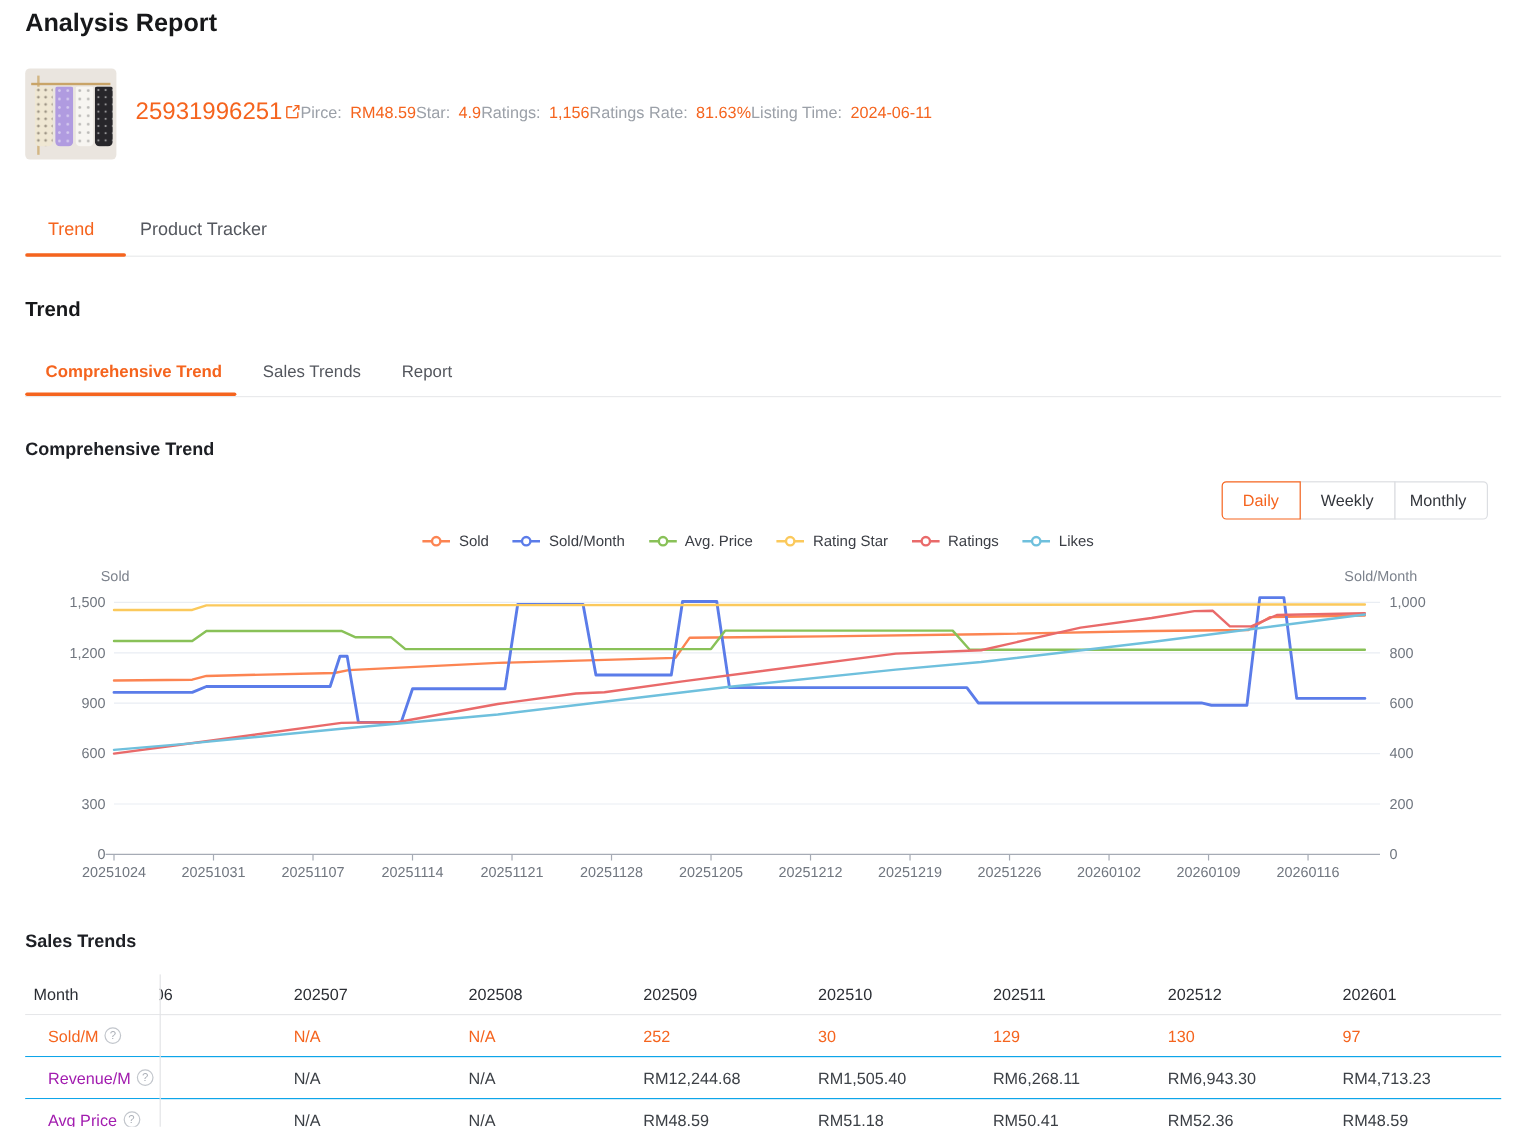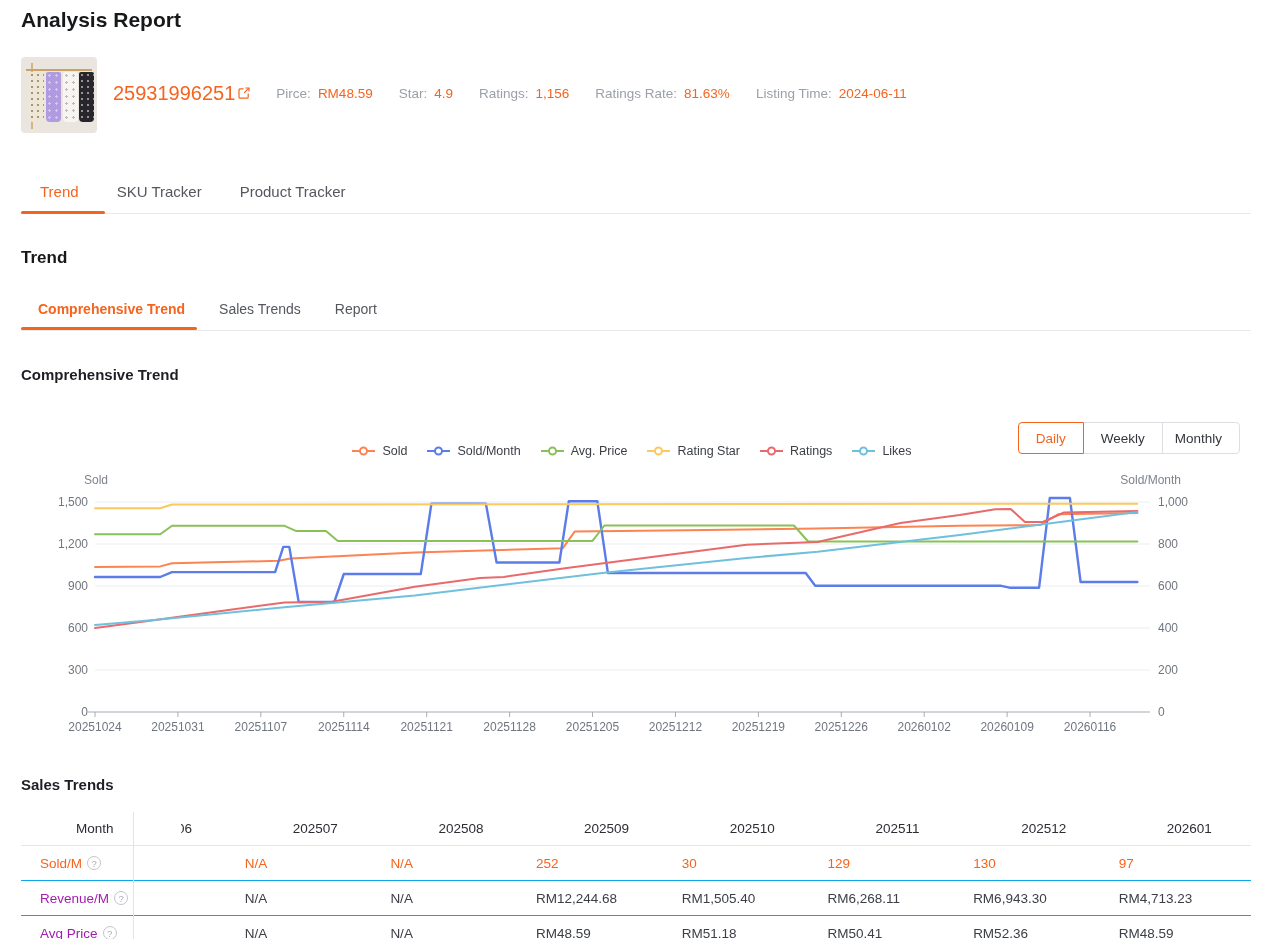--- a/index.html
+++ b/index.html
@@ -16,21 +16,21 @@
   .garment { position:absolute; top:15px; width:15px; height:50px; border-radius:2px 2px 4px 4px; }
   .g1 { left:8px;  background:#efe7d3; background-image:radial-gradient(circle, rgba(60,50,40,.45) 1px, transparent 1.3px); background-size:6px 6px; }
   .g2 { left:25px; background:#b09be0; background-image:radial-gradient(circle, rgba(255,255,255,.45) 1px, transparent 1.2px); background-size:7px 7px; }
   .g3 { left:42px; background:#f7f5f1; background-image:radial-gradient(circle, rgba(80,80,80,.35) 1px, transparent 1.2px); background-size:7px 7px; }
   .g4 { left:58px; background:#27262a; background-image:radial-gradient(circle, rgba(255,255,255,.5) 1px, transparent 1.2px); background-size:6px 6px; }
   .pinfo { left:113px; top:69px; right:20px; }
   .ptitle { font-size:15.5px; color:#23252b; line-height:21px; white-space:nowrap; }
   .pmeta { margin-top:13px; display:flex; align-items:center; font-size:13.5px; color:#9ba0a8; white-space:nowrap; }
   .pid { color:var(--accent); font-size:20px; text-decoration:none; display:inline-flex; align-items:center; gap:3px; }
   .pid svg { margin-top:-2px; }
-  .meta-pair { margin-left:26px; }
+  .meta-pair { }
   .meta-label { color:#9ba0a8; margin-right:7px; }
   .meta-value { color:var(--accent); }
 
   :root { --accent:#f5641e; --divider:#e9eaec; }
 
   
   .main-tabs { left:21px; top:174px; height:40px; display:flex; }
   .main-tab { padding:0 19px; font-size:15px; color:#54575e; line-height:36px; cursor:pointer; }
   .main-tab.active { color:var(--accent); }
   .tab-divider { left:21px; top:213px; right:12px; height:1px; background:var(--divider); }
@@ -45,21 +45,21 @@
   .sub-divider { left:21px; top:330px; right:12px; height:1px; background:var(--divider); }
   .sub-underline { left:21px; top:327px; width:176px; height:3px; background:var(--accent); border-radius:2px; }
 
   .h3 { font-size:15px; font-weight:bold; color:#1d1f24; }
   .comp-title { left:21px; top:366px; }
   .sales-title { left:21px; top:776px; }
 
   
   .range-group { top:401px; right:23px; display:flex; }
   .range-btn { height:32px; padding:0 17px; background:#fff; border:1px solid #dcdee2; font-size:13.5px;
-    color:#33363c; display:flex; align-items:center; cursor:pointer; margin-left:-1px;margin-top:21px; }
+    color:#33363c; display:flex; align-items:center; cursor:pointer; margin-left:-1px; }
   .range-btn:first-child { border-radius:4px 0 0 4px; margin-left:0; }
   .range-btn:last-child { border-radius:0 4px 4px 0;padding-left:12px; }
   .range-btn.active { color:var(--accent); border-color:var(--accent); position:relative; z-index:2; }
 
   
   .legend { left:0; right:0; top:444px; display:flex; justify-content:center; gap:19px; }
   .lg-item { display:inline-flex; align-items:center; gap:6px; cursor:pointer; }
   .lg-label { font-size:12.5px; color:#3b3e45; }
 
   
@@ -67,21 +67,21 @@
   svg text { font-family:"Liberation Sans","DejaVu Sans",sans-serif; }
   .ax { font-size:12px; fill:#70767f; }
   .axname { font-size:12px; fill:#7d838d; }
 
   
   .sales-table { left:21px; top:812px; width:1230px; }
   .trow { display:flex; height:35px; align-items:center; border-bottom:1px solid #0ea5e9; position:relative; }
   .trow.thead-row { height:34px; border-bottom:1px solid #e6e7e9; }
   .fixed-cell { width:112px; flex:none; display:flex; align-items:center; gap:5px; font-size:13.5px;
     color:#a21caf; padding-left:19px; background:#fff; height:100%; }
-  .thead-row .fixed-cell { color:#2b2e34; padding-left:7px;margin-left:48px; }
+  .thead-row .fixed-cell { color:#2b2e34; padding-left:7px; }
   .fixed-cell.hl { color:var(--accent); }
   .scroll-cells { flex:1; overflow:hidden; display:flex; height:100%; align-items:center; }
   .tcell { width:145.7px; flex:none; font-size:13.5px; color:#3c4046; white-space:nowrap; }
   .tcell:first-child { margin-left:-34px; }
   .tcell.thead { color:#2b2e34; }
   .tcell.hl { color:var(--accent); }
   .vline { position:absolute; left:112px; top:0; bottom:-105px; width:1px; background:#e3e4e6; z-index:3; }
   .qicon { width:14px; height:14px; border:1px solid #c2c6cc; border-radius:50%; color:#a9aeb6;
     font-size:9.5px; display:inline-flex; align-items:center; justify-content:center; flex:none; }
   .qicon::after { content:"?"; }
@@ -115,21 +115,20 @@
       <span class="meta-pair"><span class="meta-label">Pirce:</span><span class="meta-value">RM48.59</span></span>
       <span class="meta-pair"><span class="meta-label">Star:</span><span class="meta-value">4.9</span></span>
       <span class="meta-pair"><span class="meta-label">Ratings:</span><span class="meta-value">1,156</span></span>
       <span class="meta-pair"><span class="meta-label">Ratings Rate:</span><span class="meta-value">81.63%</span></span>
       <span class="meta-pair"><span class="meta-label">Listing Time:</span><span class="meta-value">2024-06-11</span></span>
     </div>
   </div>
 
   <div class="abs main-tabs">
     <div class="main-tab active">Trend</div>
-    <div class="main-tab">SKU Tracker</div>
     <div class="main-tab">Product Tracker</div>
   </div>
   <div class="abs tab-divider"></div>
   <div class="abs main-underline"></div>
 
   <div class="abs h2">Trend</div>
 
   <div class="abs sub-tabs">
     <div class="sub-tab active">Comprehensive Trend</div>
     <div class="sub-tab">Sales Trends</div>

